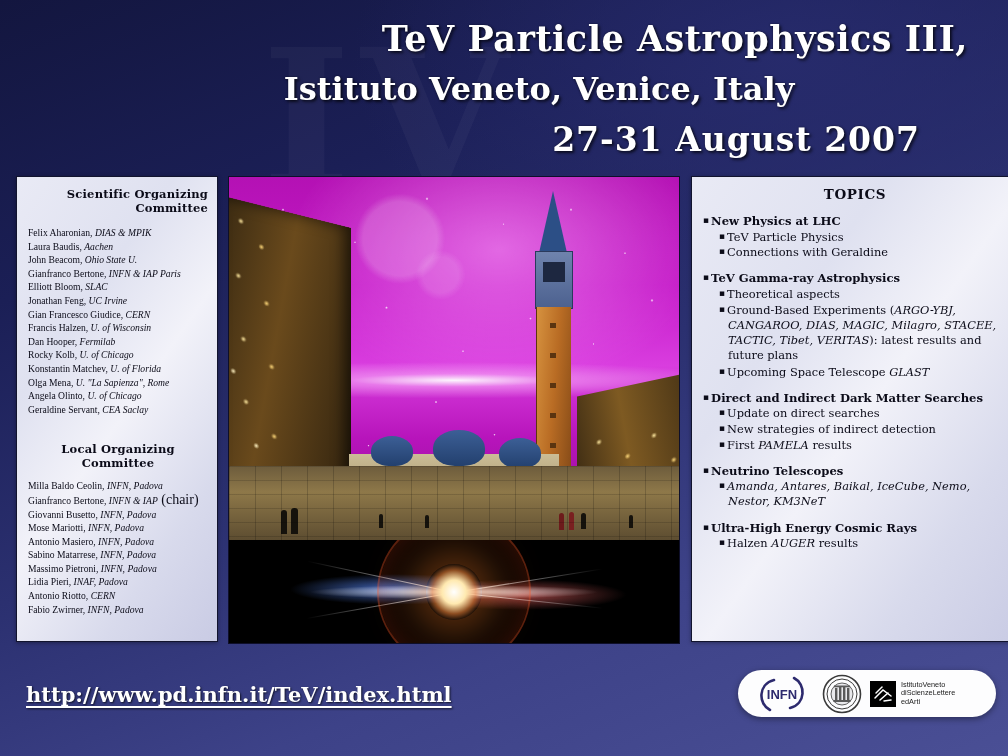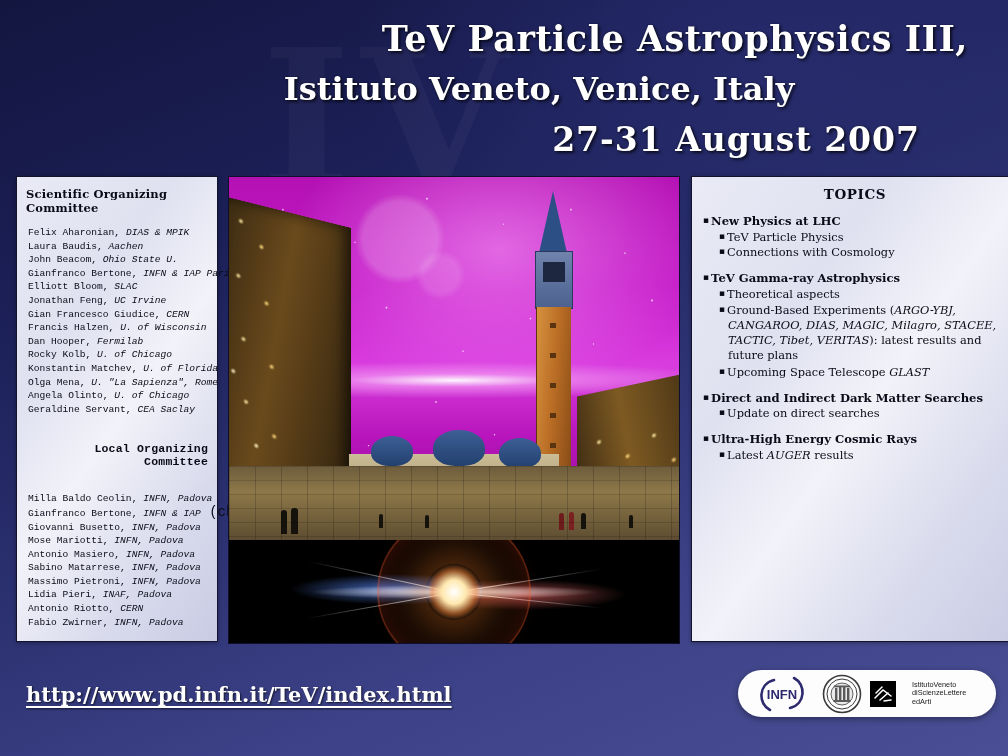--- a/index.html
+++ b/index.html
@@ -47,26 +47,26 @@
     position:absolute;z-index:6;border:1.5px solid #12142e;
     background:linear-gradient(125deg,#e9eaf5 0%, #dfe1f0 30%, #f2f2f9 52%, #d8daec 78%, #c9cbe4 100%);
     box-shadow:0 1px 4px rgba(0,0,0,.35);
     color:#0b0b18;
   }
   #soc-panel{left:16px;top:176px;width:202px;height:466px;padding:8px 9px;box-sizing:border-box;}
   #topics-panel{left:691px;top:176px;width:328px;height:466px;padding:8px 10px;box-sizing:border-box;}
 
   .cm-head{
     font-family:"DejaVu Serif", serif;font-weight:700;font-size:11.5px;
-    text-align:left;margin:2px 0 11px 0;letter-spacing:.2px;
-  }
-  .cm-head.loc{text-align:right;margin:0 0 24px 2px;font-family:Liberation Mono, monospace;}
+    text-align:right;margin:2px 0 11px 0;letter-spacing:.2px;
+  }
+  .cm-head.loc{text-align:center;margin:0 0 9px 2px;}
   .spacer{height:26px;}
   .person{
-    font-family:Liberation Mono, monospace;font-size:9.6px;line-height:13.6px;
+    font-family:Liberation Serif, serif;font-size:9.6px;line-height:13.6px;
     margin-left:2px;white-space:nowrap;
   }
   .person i{font-style:italic;}
   .person .tiny{font-size:14px;text-align:center;}
 
   
   .tp-title{
     font-family:"DejaVu Serif", serif;font-weight:700;font-size:13.5px;
     text-align:center;margin:1px 0 11px 0;letter-spacing:.6px;
   }
@@ -215,21 +215,21 @@
     text-decoration:underline;text-underline-offset:4px;
     text-shadow:1px 1px 2px rgba(0,0,0,.7);white-space:nowrap;
   }
   #logobar{
     position:absolute;left:738px;top:670px;width:258px;height:47px;z-index:7;
     background:#fdfdfe;border-radius:27px;display:flex;align-items:center;
     box-shadow:0 2px 6px rgba(0,0,0,.4);padding:0 12px;box-sizing:border-box;gap:8px;
   }
   .logo-infn{position:relative;width:64px;height:40px;flex:0 0 auto;}
   .logo-pd{width:40px;height:40px;flex:0 0 auto;}
-  .logo-iv{display:flex;align-items:center;gap:16px;flex:0 0 auto;}
+  .logo-iv{display:flex;align-items:center;gap:5px;flex:0 0 auto;}
   .iv-mark{width:26px;height:26px;background:#000;position:relative;}
   .iv-text{font-family:"Liberation Sans", sans-serif;font-size:7.3px;line-height:8.6px;color:#1a1a1a;}
 </style>
 </head>
 <body>
 
 <div id="poster">
 
   <div class="swoosh sw1"></div>
   <div class="swoosh sw2"></div>
@@ -320,35 +320,41 @@
       <div class="evcore"></div>
     </div>
   </div>
 
   <div class="panel" id="topics-panel">
     <div class="tp-title">TOPICS</div>
     <div id="topics-list">
         <div class="tgroup">
           <div class="t-main"><span class="bullet">▪</span><span>New Physics at LHC</span></div>
           <div class="t-sub"><span class="bullet">▪</span><span>TeV Particle Physics</span></div>
-          <div class="t-sub"><span class="bullet">▪</span><span>Connections with Cosmology</span></div>
+          <div class="t-sub"><span class="bullet">▪</span><span>Connections with Geraldine</span></div>
         </div>
         <div class="tgroup">
           <div class="t-main"><span class="bullet">▪</span><span>TeV Gamma-ray Astrophysics</span></div>
           <div class="t-sub"><span class="bullet">▪</span><span>Theoretical aspects</span></div>
           <div class="t-sub"><span class="bullet">▪</span><span>Ground-Based Experiments (</span><i>ARGO-YBJ, CANGAROO, DIAS, MAGIC, Milagro, STACEE, TACTIC, Tibet, VERITAS</i><span>): latest results and future plans</span></div>
           <div class="t-sub"><span class="bullet">▪</span><span>Upcoming Space Telescope </span><i>GLAST</i></div>
         </div>
         <div class="tgroup">
           <div class="t-main"><span class="bullet">▪</span><span>Direct and Indirect Dark Matter Searches</span></div>
           <div class="t-sub"><span class="bullet">▪</span><span>Update on direct searches</span></div>
+          <div class="t-sub"><span class="bullet">▪</span><span>New strategies of indirect detection</span></div>
+          <div class="t-sub"><span class="bullet">▪</span><span>First </span><i>PAMELA</i><span> results</span></div>
+        </div>
+        <div class="tgroup">
+          <div class="t-main"><span class="bullet">▪</span><span>Neutrino Telescopes</span></div>
+          <div class="t-sub"><span class="bullet">▪</span><i>Amanda, Antares, Baikal, IceCube, Nemo, Nestor, KM3NeT</i></div>
         </div>
         <div class="tgroup">
           <div class="t-main"><span class="bullet">▪</span><span>Ultra-High Energy Cosmic Rays</span></div>
-          <div class="t-sub"><span class="bullet">▪</span><span>Latest </span><i>AUGER</i><span> results</span></div>
+          <div class="t-sub"><span class="bullet">▪</span><span>Halzen </span><i>AUGER</i><span> results</span></div>
         </div>
       </div>
   </div>
 
   <a id="url" href="#">http://www.pd.infn.it/TeV/index.html</a>
 
   <div id="logobar">
     <div class="logo-infn">
       <svg viewBox="0 0 64 40" width="64" height="40" aria-hidden="true">
         <path d="M44 4 C56 10, 56 30, 40 34" stroke="#2d2a6e" stroke-width="2.6" fill="none" stroke-linecap="round"></path>

